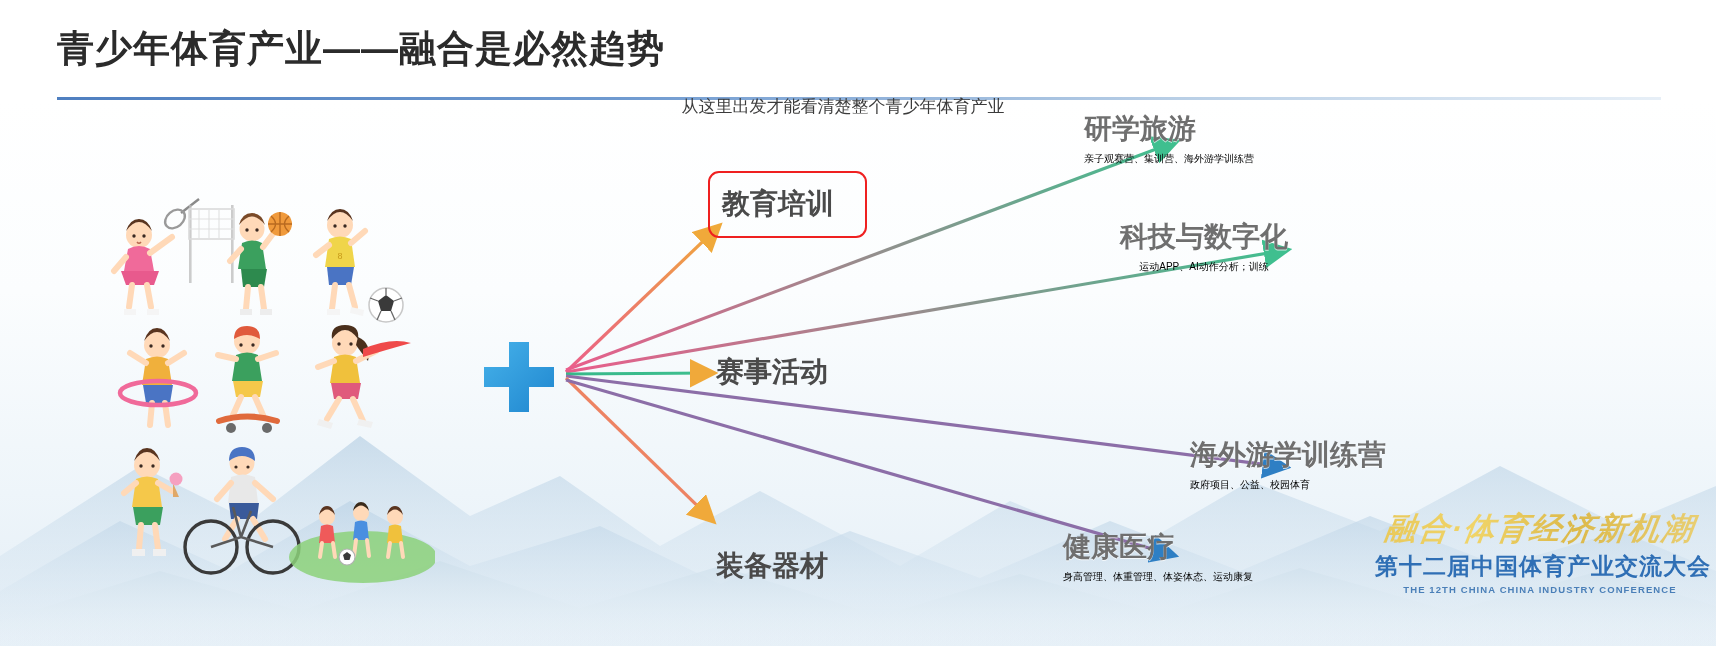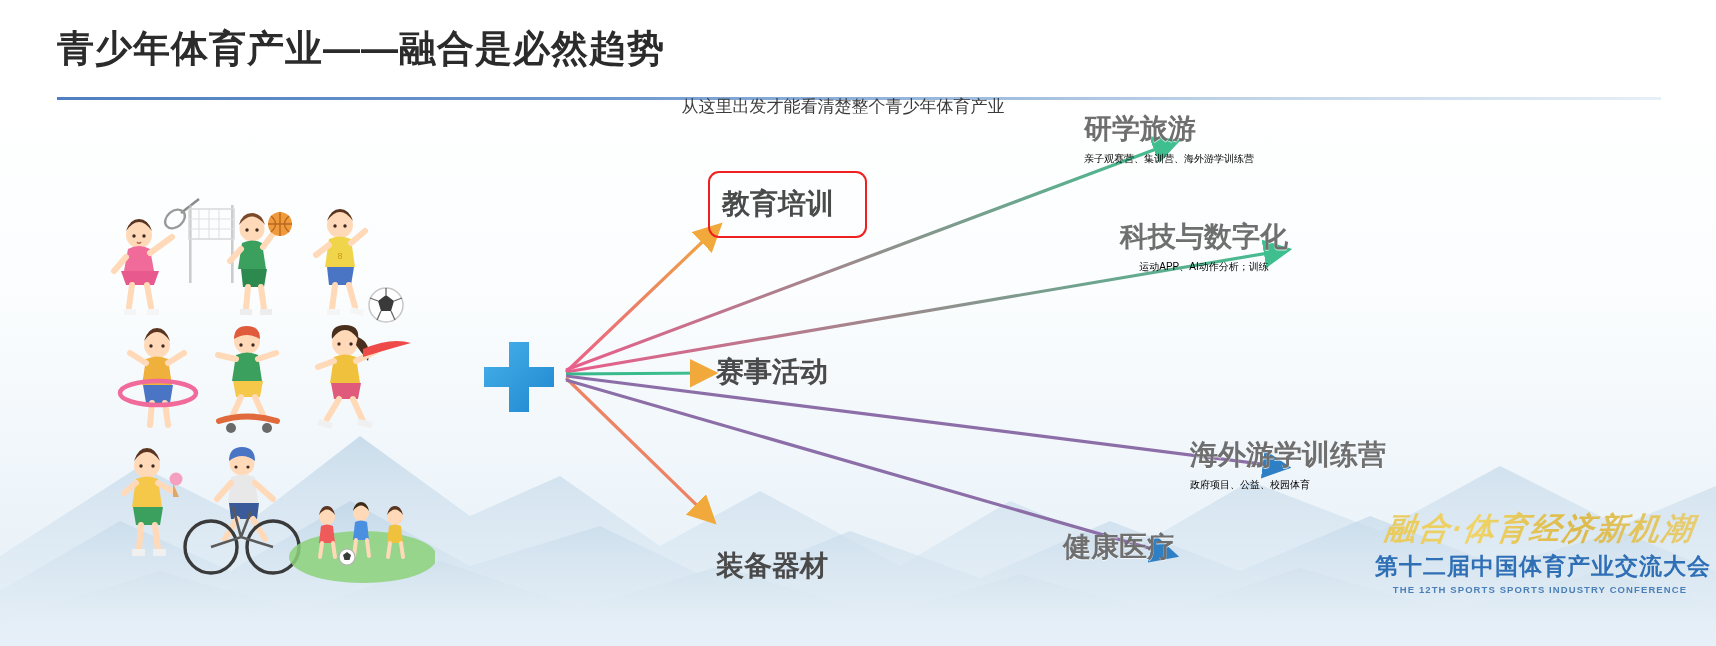--- a/index.html
+++ b/index.html
@@ -338,19 +338,20 @@
   <div class="node-sub">运动APP、AI动作分析；训练</div>
 </div>
 
 <div class="node" style="left:1190px;top:436px;">
   <div class="node-title">海外游学训练营</div>
   <div class="node-sub">政府项目、公益、校园体育</div>
 </div>
 
 <div class="node" style="left:1055px;top:528px;margin-left:8px;">
   <div class="node-title">健康医疗</div>
+  <div class="node-sub">身高管理、体重管理、体姿体态、运动康复</div>
 </div>
 
 <div class="wm">
   <div class="wm-cal">融合·体育经济新机潮</div>
   <div class="wm-main">第十二届中国体育产业交流大会</div>
-  <div class="wm-en">THE 12TH SPORTS SPORTS INDUSTRY CONFERENCE</div>
+  <div class="wm-en">THE 12TH CHINA CHINA INDUSTRY CONFERENCE</div>
 </div>
 
 </body></html>

